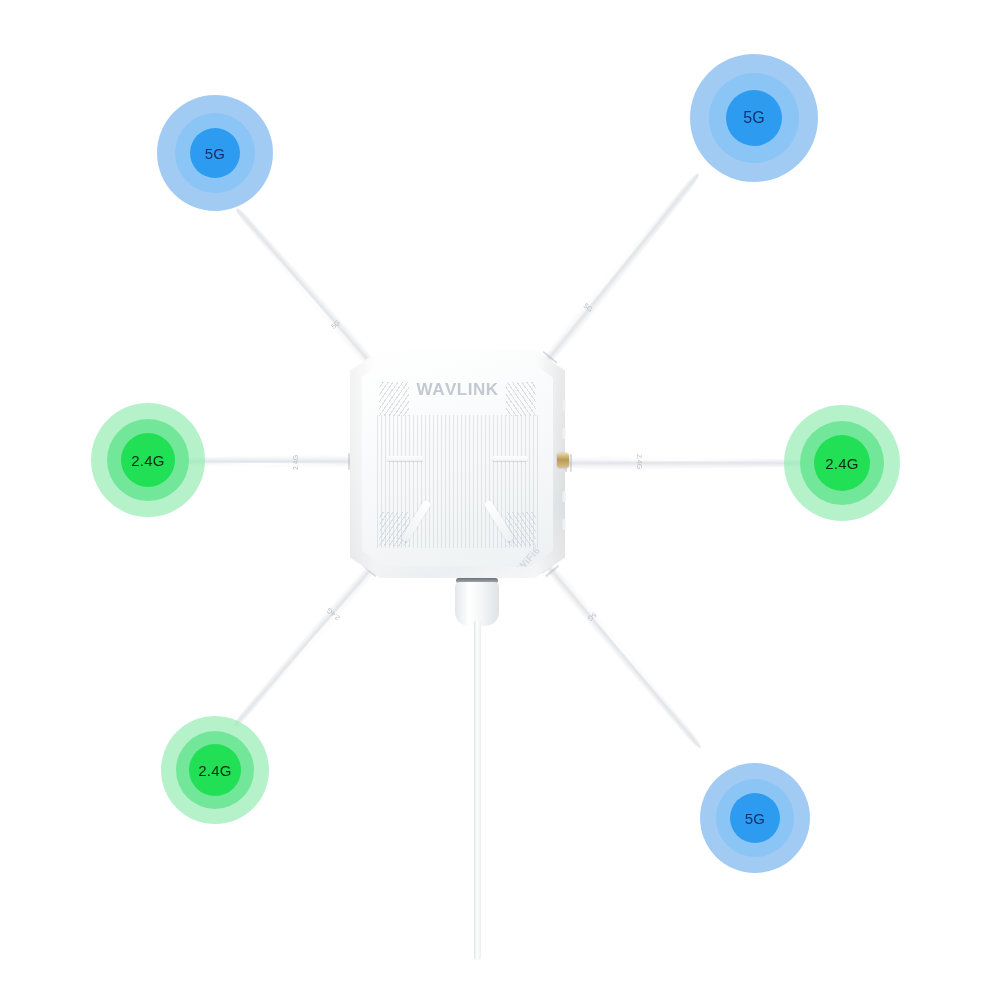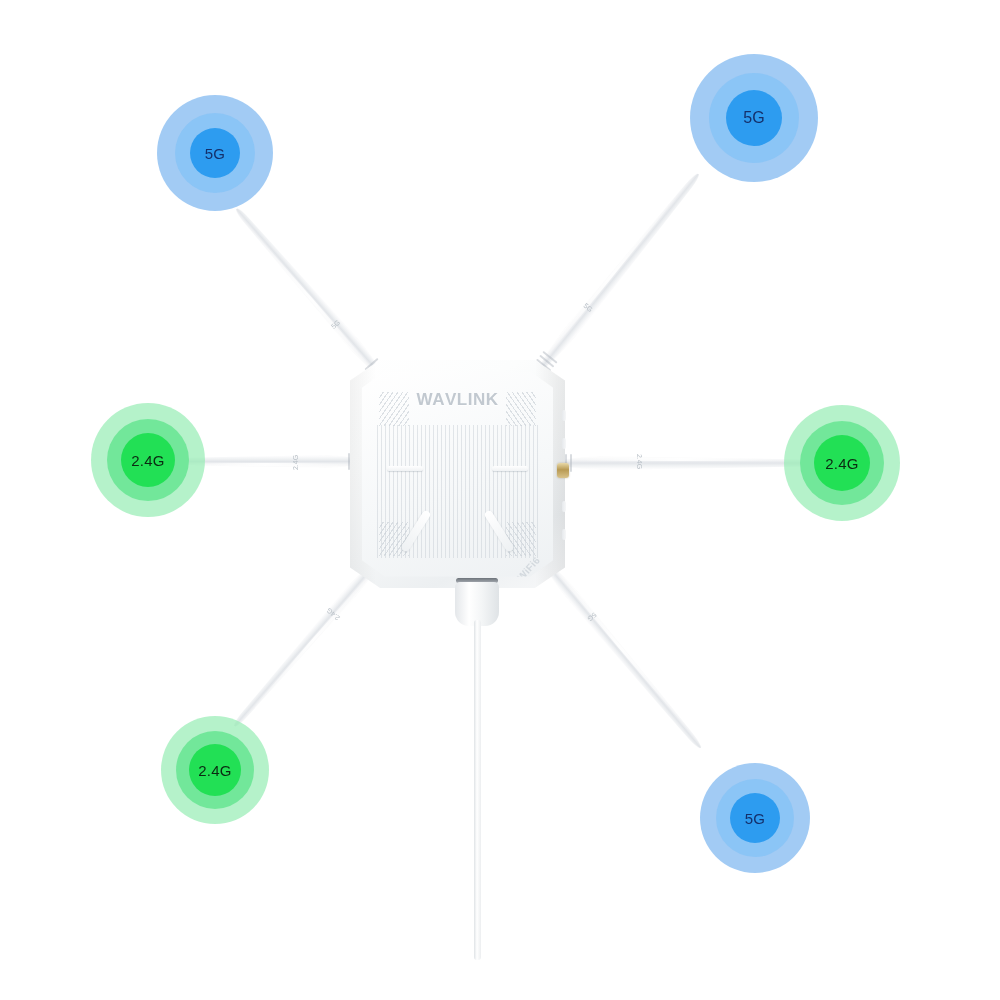--- a/index.html
+++ b/index.html
@@ -32,21 +32,21 @@
       #eff1f3 66%, #fbfbfc 84%, #ffffff 100%);
     box-shadow:0 0 1px rgba(0,0,0,.06);}
   .ant-gloss{position:absolute;left:6%;right:10%;top:20%;height:20%;
     background:linear-gradient(to right,rgba(255,255,255,0),rgba(255,255,255,.95),rgba(255,255,255,0));
     border-radius:50%;}
   .ant-ring{position:absolute;top:-6%;height:112%;width:1.6px;background:rgba(170,178,186,.45);border-radius:2px;}
   .ant-mark{position:absolute;font-size:7px;color:#b9c0c7;font-family:"Liberation Sans",sans-serif;
     transform:rotate(90deg);transform-origin:50% 50%;}
 
   
-  #router{position:absolute;left:350px;top:360px;width:215px;height:228px;}
+  #router{position:absolute;left:350px;top:350px;width:215px;height:228px;}
   .shell{position:absolute;inset:0;
     background:linear-gradient(150deg,#ffffff 0%,#fcfdfd 28%,#f4f6f7 58%,#eceff1 78%,#f7f8f9 100%);
     clip-path:polygon(14% 0%,86% 0%,100% 9%,100% 91%,86% 100%,14% 100%,0% 91%,0% 9%);
     box-shadow:0 2px 10px rgba(90,100,110,.12);}
   .shell-edge{position:absolute;inset:0;
     clip-path:polygon(14% 0%,86% 0%,100% 9%,100% 91%,86% 100%,14% 100%,0% 91%,0% 9%);
     background:linear-gradient(to right,rgba(0,0,0,.05),rgba(0,0,0,0) 12%,rgba(0,0,0,0) 86%,rgba(0,0,0,.07));}
   .face{position:absolute;left:5.5%;top:5%;right:5.5%;bottom:5%;
     clip-path:polygon(12% 0%,88% 0%,100% 8%,100% 92%,88% 100%,12% 100%,0% 92%,0% 8%);
     background:linear-gradient(160deg,#ffffff,#f6f8f9 55%,#eef1f3);}

